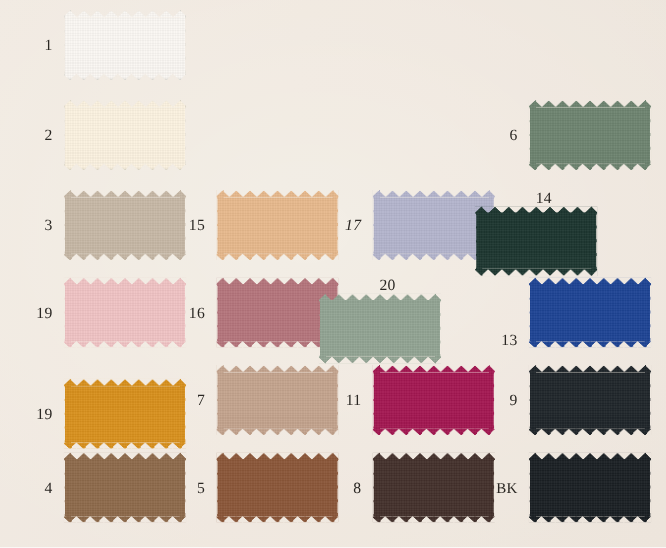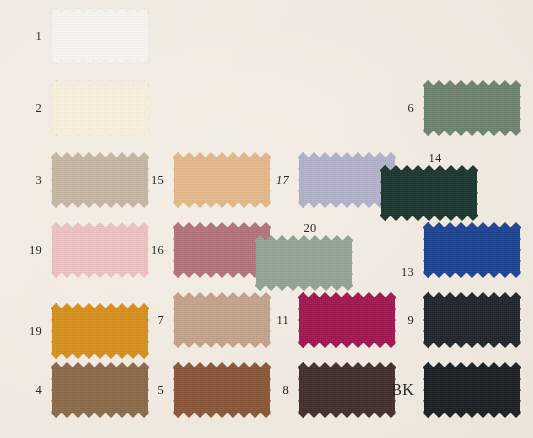--- a/index.html
+++ b/index.html
@@ -49,21 +49,21 @@
     font-weight: 400;
     color: #2a2723;
     letter-spacing: 0.2px;
     line-height: 1;
     font-family: "Liberation Serif", "DejaVu Serif", serif;
     user-select: none;
     white-space: nowrap;
   }
 
   .swatch-label.bk-label {
-    font-size: 16px;
+    font-size: 12px;
   }
 
   
   .swatch-chip {
     position: relative;
     width: 98px;
     height: 56px;
     box-sizing: border-box;
     --zig: 5.5px;
     -webkit-mask:

